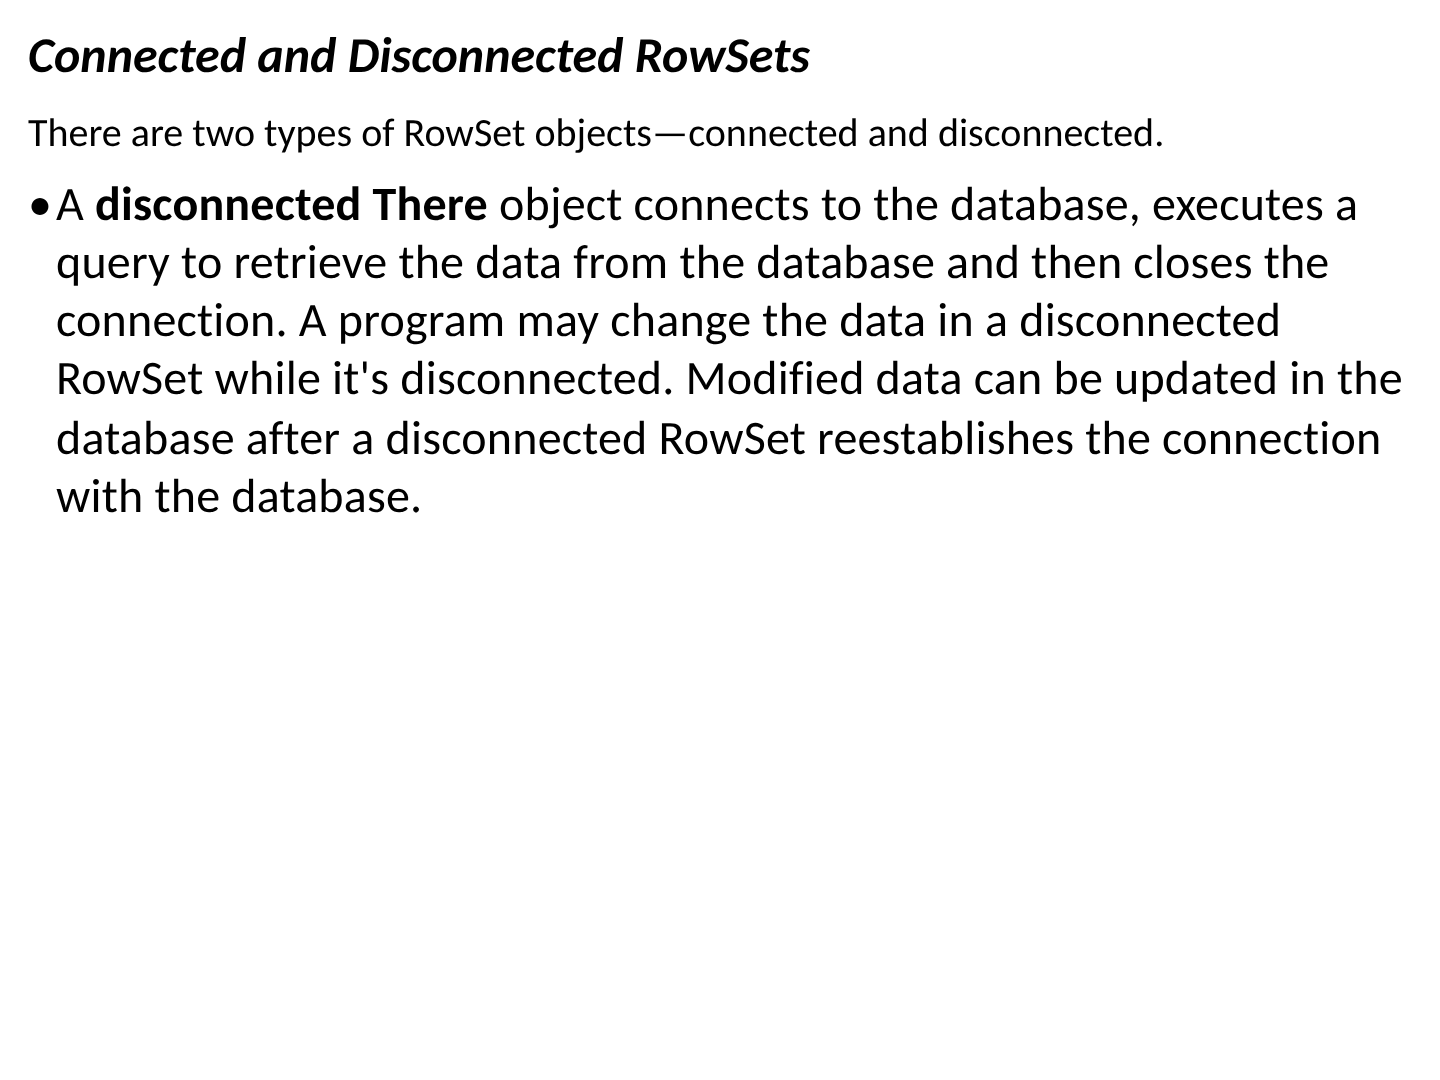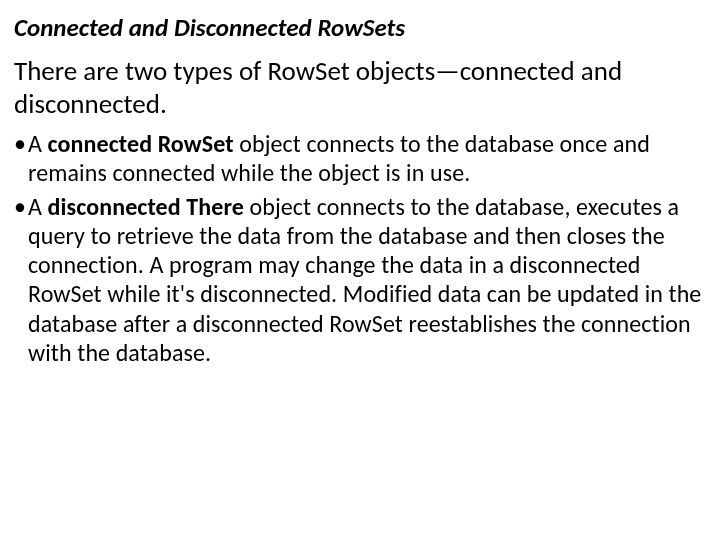--- a/index.html
+++ b/index.html
@@ -16,21 +16,21 @@
       padding: 12px 14px;
     }
     .heading {
       font-size: 25px;
       font-weight: bold;
       font-style: italic;
       margin-bottom: 12px;
       line-height: 1.25;
     }
     .intro {
-      font-size: 27px;
+      font-size: 20px;
       line-height: 1.22;
       margin-bottom: 8px;
     }
     .bullet-list {
       list-style: none;
       padding-left: 0;
     }
     .bullet-item {
       font-size: 24px;
       line-height: 1.22;
@@ -52,18 +52,15 @@
   </style>
 </head>
 <body>
 
 <h1 class="heading">Connected and Disconnected RowSets</h1>
 
 <p class="intro">There are two types of RowSet objects—connected and disconnected.</p>
 
 <ul class="bullet-list">
   <li class="bullet-item">
-    <span>A </span><span class="bold">connected RowSet</span><span> object connects to the database once and remains connected while the object is in use.</span>
-  </li>
-  <li class="bullet-item">
     <span>A </span><span class="bold">disconnected There</span><span> object connects to the database, executes a query to retrieve the data from the database and then closes the connection. A program may change the data in a disconnected RowSet while it's disconnected. Modified data can be updated in the database after a disconnected RowSet reestablishes the connection with the database.</span>
   </li>
 </ul>
 
 </body></html>

